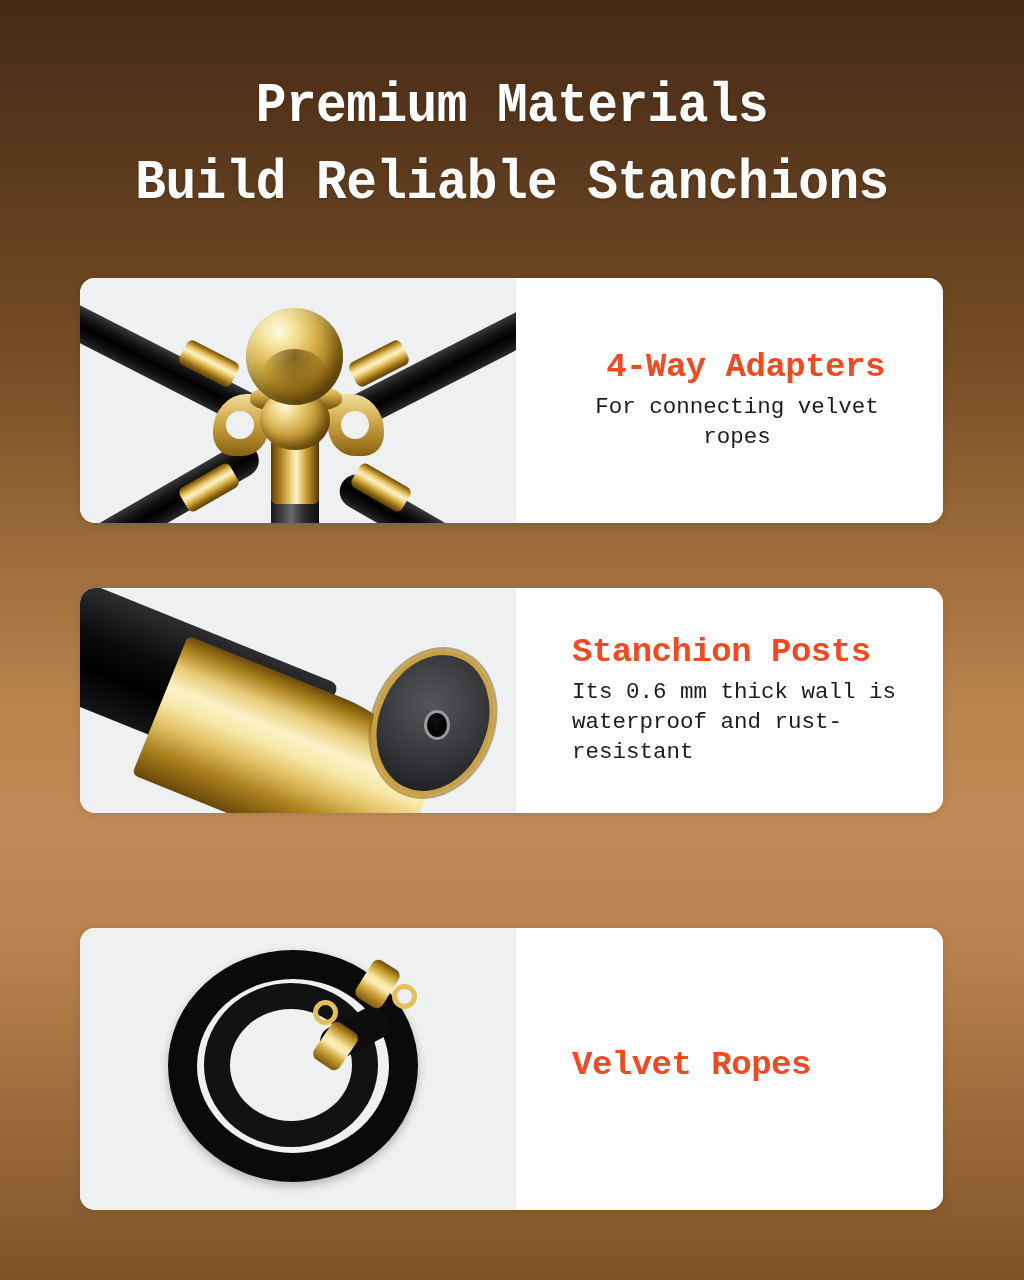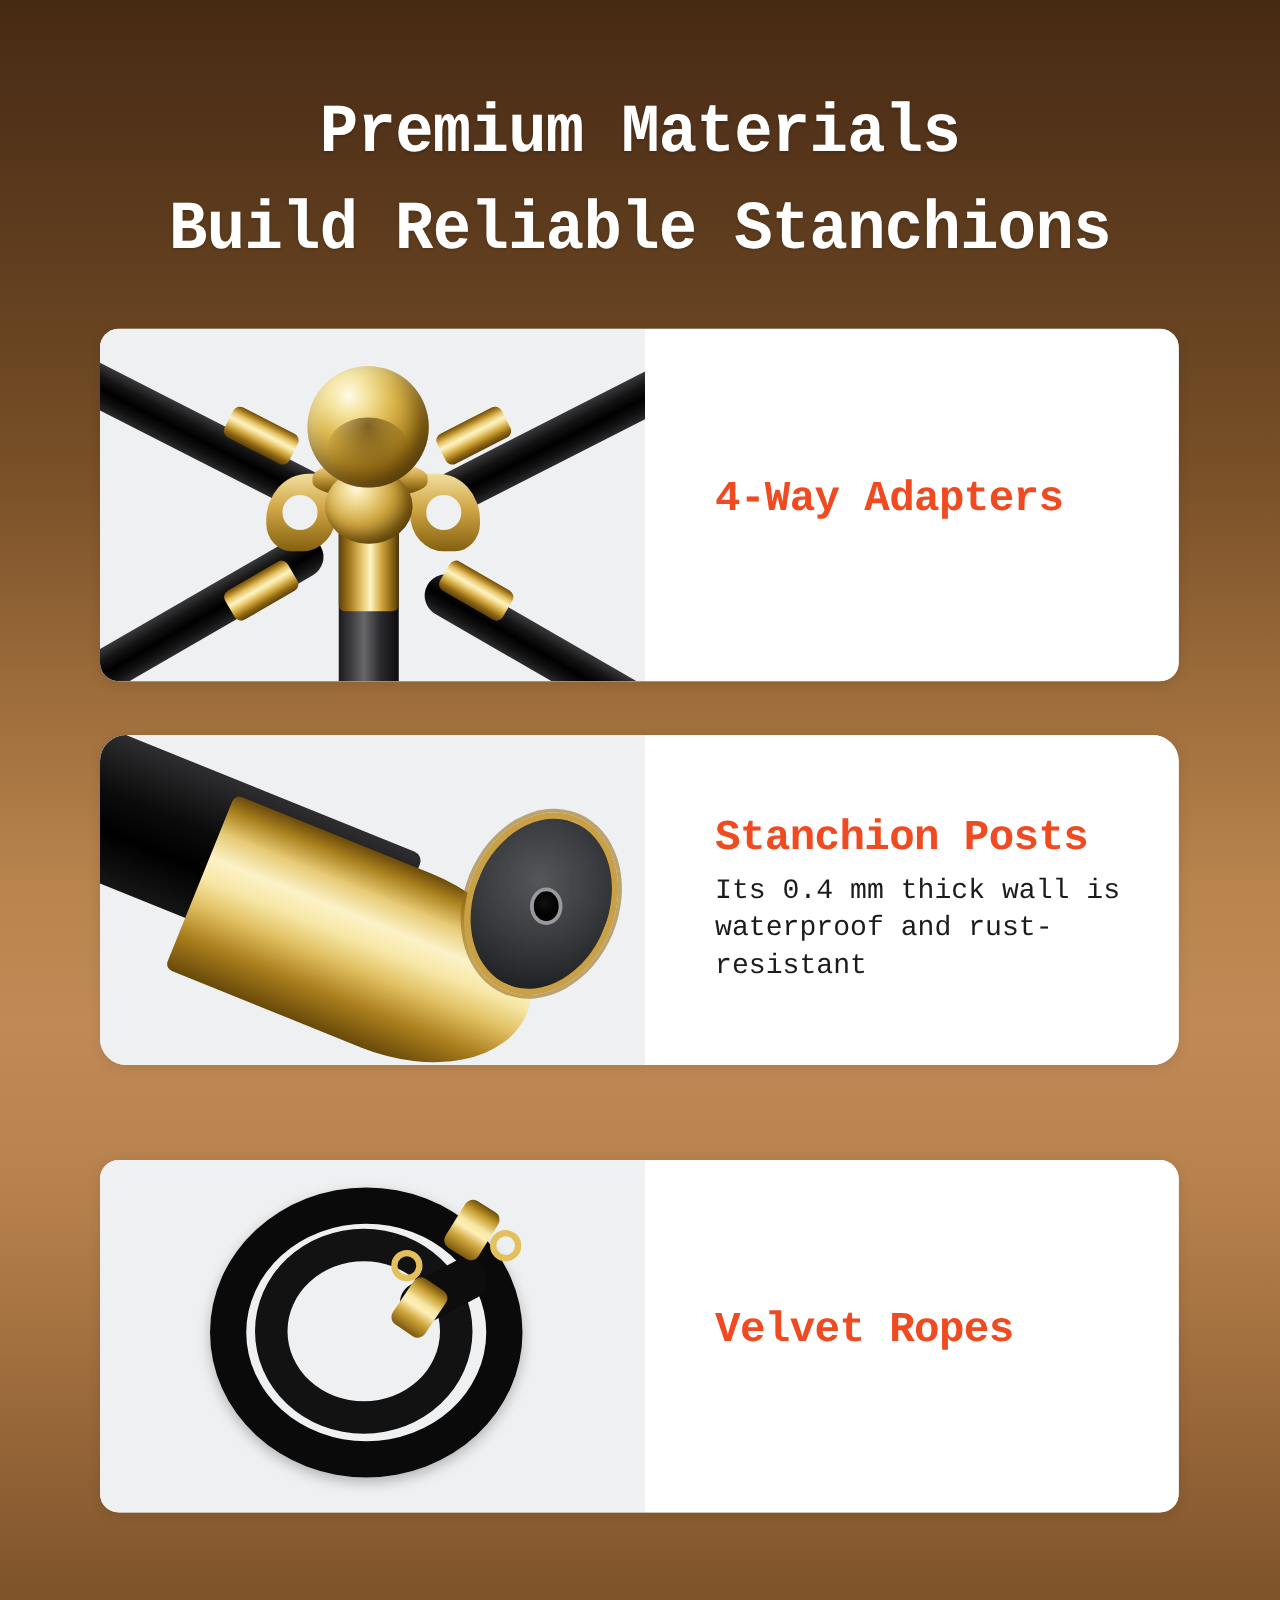--- a/index.html
+++ b/index.html
@@ -46,22 +46,22 @@
   
   .card {
     position:absolute;
     left:80px; width:863px;
     background:#ffffff;
     border-radius:15px;
     overflow:hidden;
     display:flex;
     box-shadow:0 2px 10px rgba(0,0,0,0.10);
   }
-  #card-0 { top:263px;  height:282px; }
-  #card-1 { top:588px;  height:264px;border-radius:21px; }
+  #card-0 { top:278px;  height:245px;text-align:center; }
+  #card-1 { top:588px;  height:225px; }
   #card-2 { top:928px;  height:282px; }
 
   .card-photo {
     position:relative;
     width:436px; height:100%;
     background:#eef0f2;
     overflow:hidden;
     flex:0 0 436px;
   }
   .card-text {
@@ -251,33 +251,34 @@
       <div class="post"></div>
       <div class="post-gold"></div>
       <div class="ring-wing left"></div>
       <div class="ring-wing right"></div>
       <div class="collar"></div>
       <div class="ball-mid"></div>
       <div class="ball-top"></div>
     </div>
     <div class="card-text">
       <div class="card-title">4-Way Adapters</div>
+      <div class="card-desc">For connecting velvet ropes</div>
     </div>
   </div>
 
   <div class="card" id="card-1">
     <div class="card-photo" id="photo-1">
       <div class="post-black"></div>
       <div class="cap"></div>
       <div class="cap-face"></div>
       <div class="cap-hole"></div>
     </div>
     <div class="card-text">
       <div class="card-title">Stanchion Posts</div>
-      <div class="card-desc">Its 0.4 mm thick wall is waterproof and rust-resistant</div>
+      <div class="card-desc">Its 0.6 mm thick wall is waterproof and rust-resistant</div>
     </div>
   </div>
 
   <div class="card" id="card-2">
     <div class="card-photo" id="photo-2">
       <div class="coil-outer"></div>
       <div class="coil-inner"></div>
       <div class="coil-tail"></div>
       <div class="clasp clasp-a"></div>
       <div class="clasp-hook hook-a"></div>

